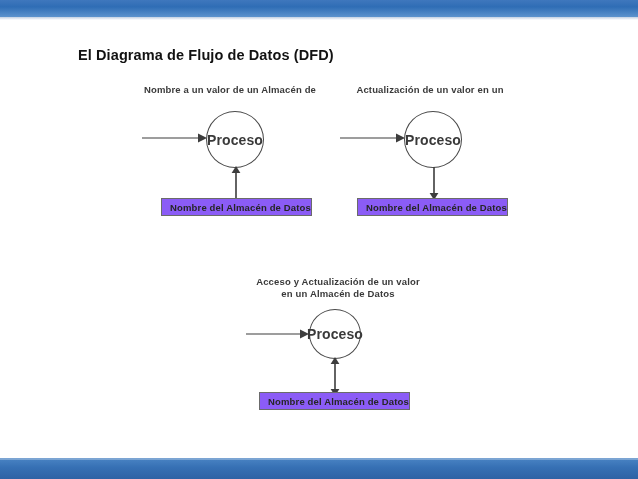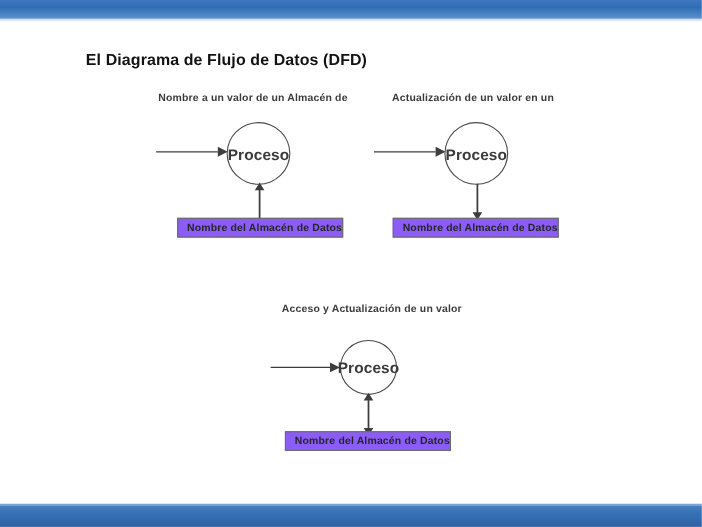--- a/index.html
+++ b/index.html
@@ -157,20 +157,21 @@
     </svg>
 
     <div class="store-box" style="left:357px; top:198px; width:151px; height:18px;">
       <span class="store-label">Nombre del Almacén de Datos</span>
     </div>
   </div>
 
   <div class="diagram" style="left:0; top:0; width:638px; height:382px;">
 
     <div class="diag-caption" style="left:243px; top:276px; width:190px;">Acceso y Actualización de un valor</div>
+    <div class="diag-caption" style="left:243px; top:288px; width:190px;">en un Almacén de Datos</div>
 
     <svg class="arrow-svg" style="left:244px; top:324px;" width="68" height="20" viewBox="0 0 68 20">
       <line x1="2" y1="10" x2="56" y2="10" stroke="#3d3d3d" stroke-width="1.2"></line>
       <polygon points="56,5.5 65,10 56,14.5" fill="#3d3d3d"></polygon>
     </svg>
 
     <div class="proc-circle" style="left:309px; top:309px; width:52px; height:50px;">
       <span class="proc-label">Proceso</span>
     </div>
 

